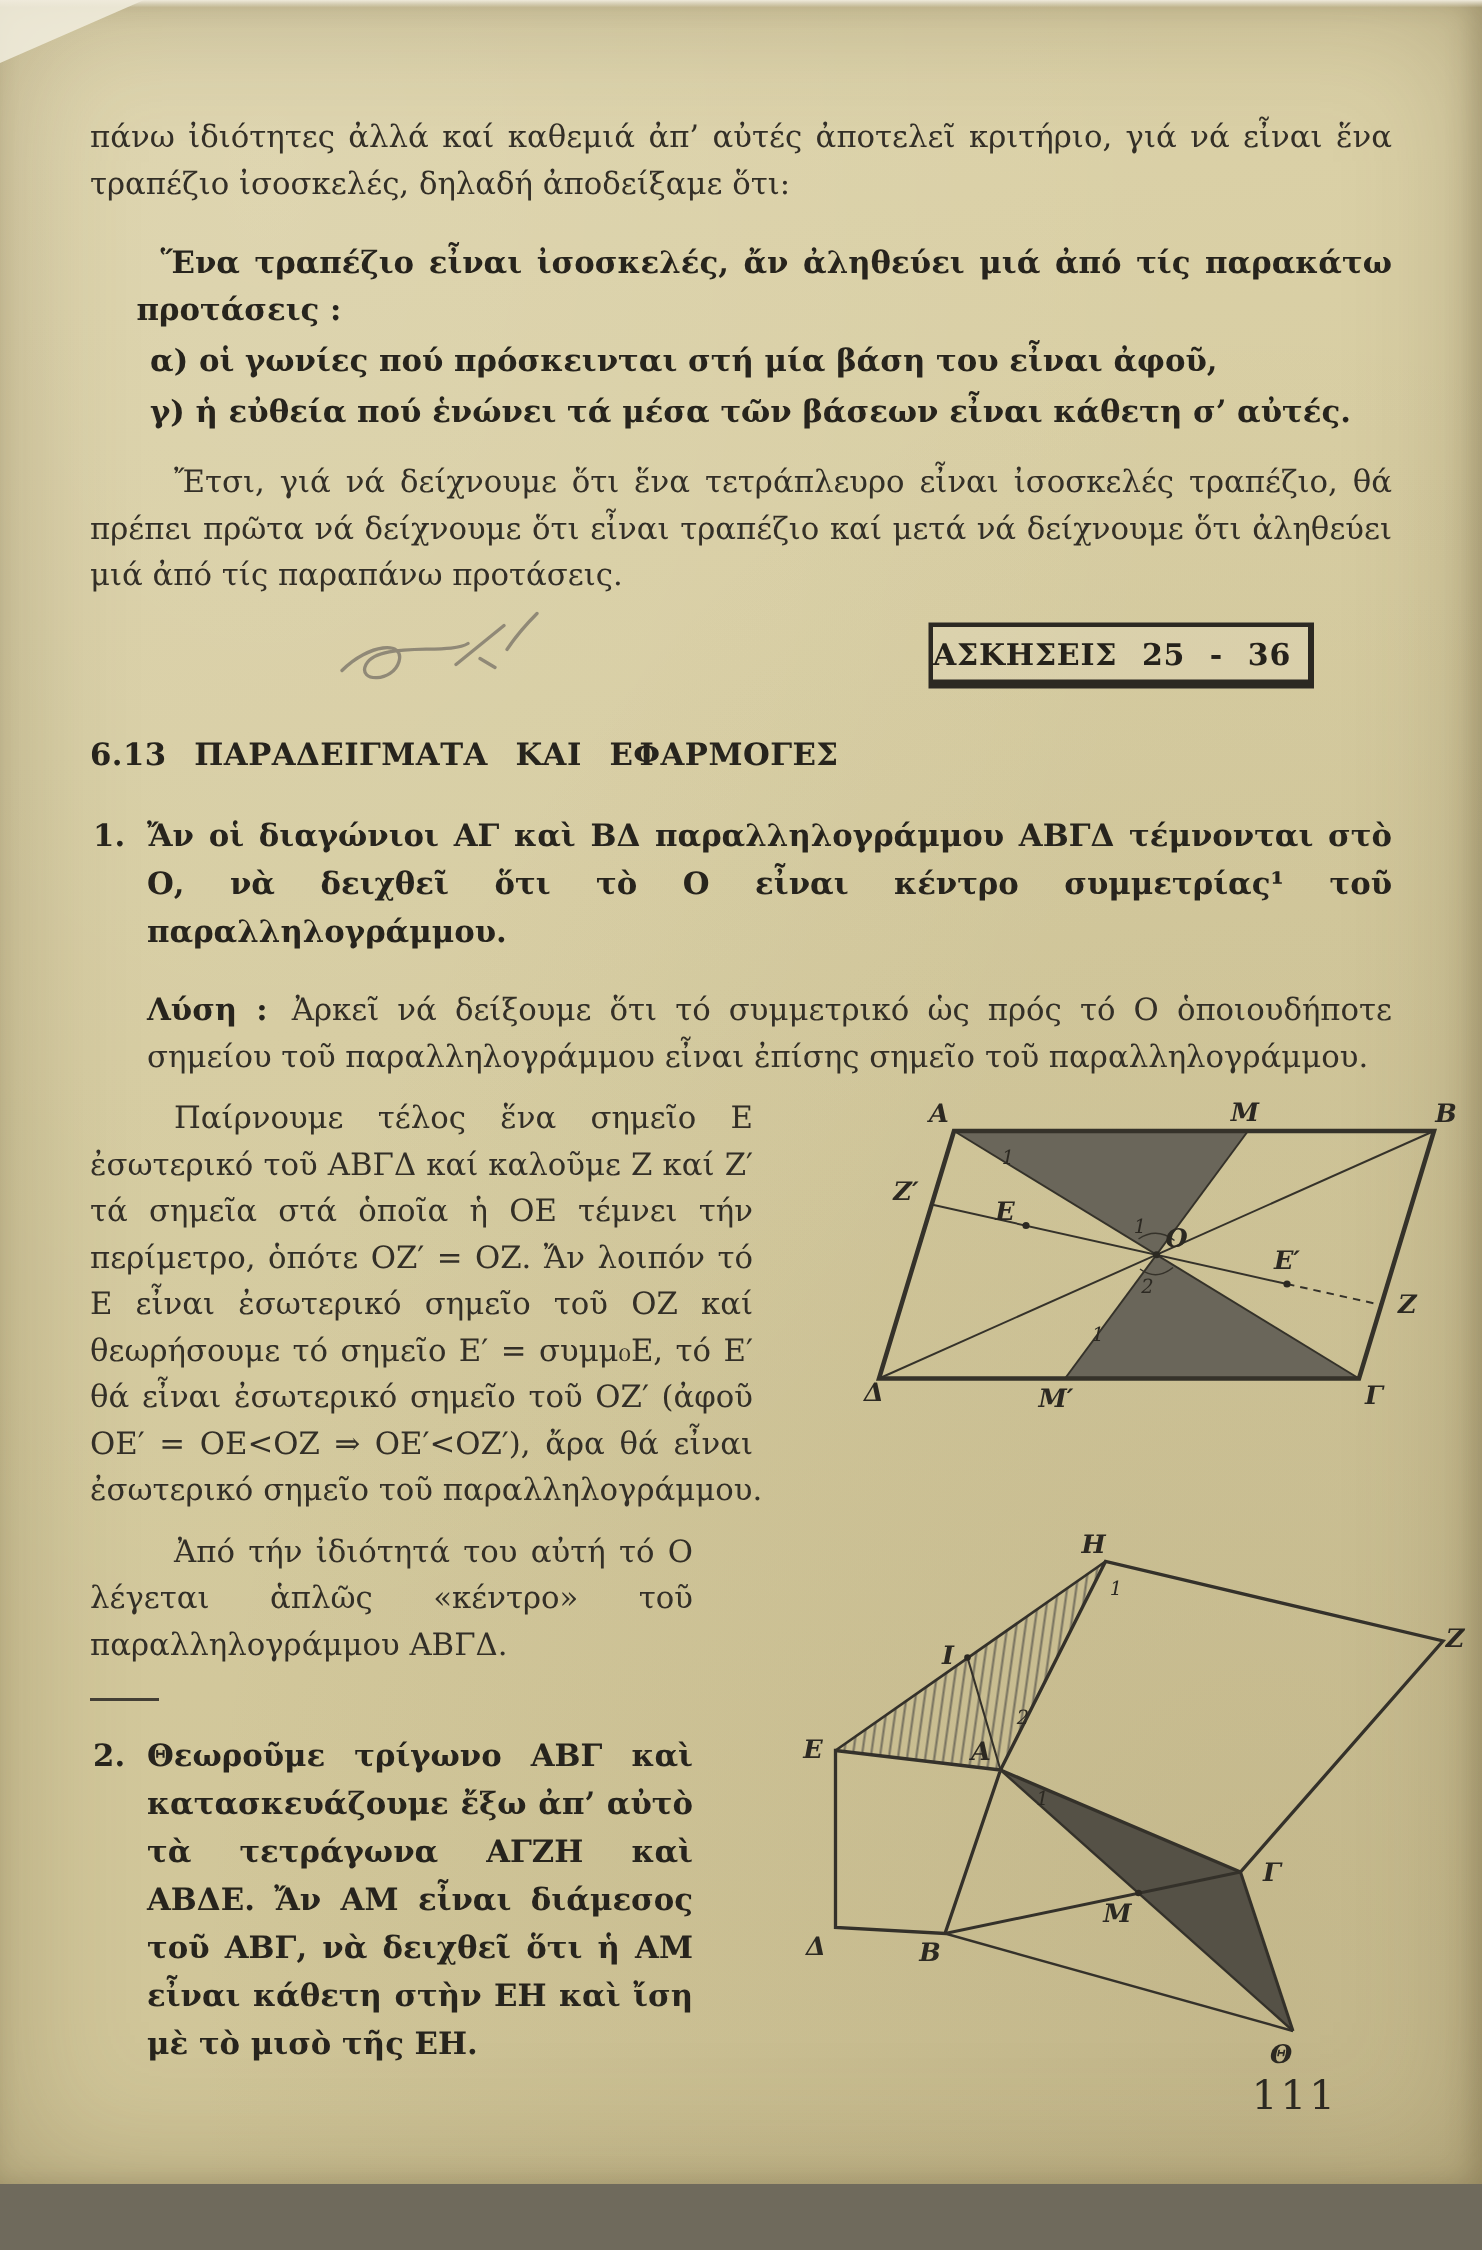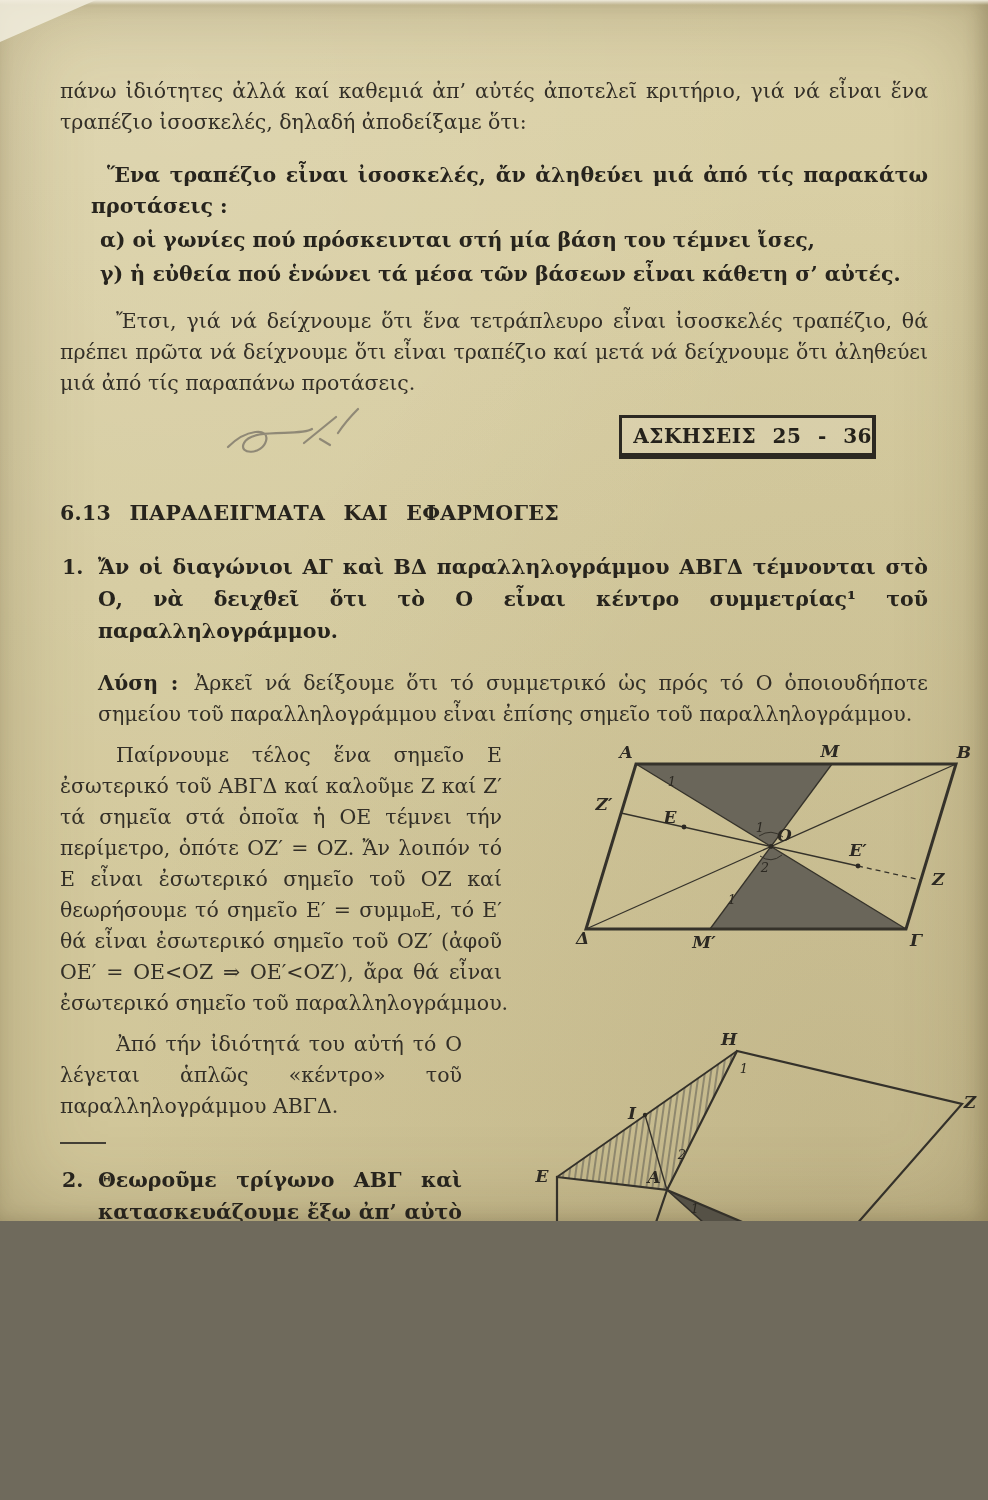--- a/index.html
+++ b/index.html
@@ -1,19 +1,19 @@
 <!DOCTYPE html>
 <html lang="el"><head>
 <meta charset="utf-8">
 <title>Σελίδα 111</title>
 <style>
   html,body{margin:0;padding:0;background:#6f6a5c;}
   .page{
     position:relative;
-    width:988px;height:1221px;
+    width:988px;height:1456px;
     margin:0 auto;
     overflow:hidden;
     font-family:"DejaVu Serif", serif;
     color:#332f27;
     background:
       radial-gradient(ellipse at 18% 8%, rgba(255,255,255,.10), transparent 55%),
       radial-gradient(ellipse at 85% 95%, rgba(115,96,55,.14), transparent 60%),
       linear-gradient(173deg,#dcd2a9 0%, #d5cb9f 45%, #cfc497 100%);
     box-shadow: inset 0 0 90px rgba(88,72,38,.30), inset -6px 0 18px rgba(70,58,30,.25);
   }
@@ -31,26 +31,26 @@
   .lead{margin-top:22px;text-indent:16px;margin-left:31px;}
   .item{margin-left:40px;margin-top:3px;}
   .indent{text-indent:56px;}
   .mt{margin-top:16px;}
 
   .box-row{position:relative;height:62px;margin-top:12px;}
   .scribble{position:absolute;left:148px;top:-12px;}
   .exercises-box{
     position:absolute;right:52px;top:4px;width:250px;
     border:3px solid #2c2922;border-bottom-width:6px;border-right-width:4px;
-    text-align:right;font-weight:bold;font-size:20px;
+    text-align:left;font-weight:bold;font-size:20px;
     padding:6px 0 5px;letter-spacing:.5px;word-spacing:9px;color:#25221b;
     background:rgba(235,229,207,.25);
   }
   .section-heading{font-size:20.5px;font-weight:bold;color:#27241d;
-    margin:28px 0 26px;word-spacing:11px;letter-spacing:.3px;}
+    margin:18px 0 26px;word-spacing:11px;letter-spacing:.3px;}
 
   .problem{margin-top:8px;}
   .statement{position:relative;margin-left:38px;font-weight:bold;color:#27241d;
     font-size:20.5px;line-height:32px;text-align:justify;}
   .statement .num{position:absolute;left:-36px;top:0;}
   .sol-first{margin-left:38px;margin-top:1px;}
   .sol-label{font-weight:bold;color:#27241d;margin-right:4px;}
   .para-gap{margin-top:10px;}
 
   .fig-right{float:right;}
@@ -70,21 +70,21 @@
 
 <div class="page">
   <div class="corner-fold"></div>
   <div class="top-edge"></div>
 
   <div class="content">
 
     <p class="body">πάνω ἰδιότητες ἀλλά καί καθεμιά ἀπ’ αὐτές ἀποτελεῖ κριτήριο, γιά νά εἶναι ἕνα τραπέζιο ἰσοσκελές, δηλαδή ἀποδείξαμε ὅτι:</p>
 
     <p class="body bold lead">Ἕνα τραπέζιο εἶναι ἰσοσκελές, ἄν ἀληθεύει μιά ἀπό τίς παρακάτω προτάσεις :</p>
-    <p class="body bold item">α) οἱ γωνίες πού πρόσκεινται στή μία βάση του τέμνει ἴσες,</p>
+    <p class="body bold item">α) οἱ γωνίες πού πρόσκεινται στή μία βάση του εἶναι ἀφοῦ,</p>
     <p class="body bold item">γ) ἡ εὐθεία πού ἑνώνει τά μέσα τῶν βάσεων εἶναι κάθετη σ’ αὐτές.</p>
 
     <p class="body indent mt">Ἔτσι, γιά νά δείχνουμε ὅτι ἕνα τετράπλευρο εἶναι ἰσοσκελές τραπέζιο, θά πρέπει πρῶτα νά δείχνουμε ὅτι εἶναι τραπέζιο καί μετά νά δείχνουμε ὅτι ἀληθεύει μιά ἀπό τίς παραπάνω προτάσεις.</p>
 
     <div class="box-row">
       <svg class="scribble" width="170" height="64" viewBox="0 0 170 64">
         <path d="M20,48 C38,30 62,28 58,42 C54,56 30,56 36,44 C44,28 92,38 104,30 M96,44 L128,18 M112,40 L122,46 M130,34 C138,22 146,14 150,10" fill="none" stroke="#7d776a" stroke-width="2.2" stroke-linecap="round" opacity="0.8"></path>
       </svg>
       <div class="exercises-box">
         <span>ΑΣΚΗΣΕΙΣ 25 - 36</span>

